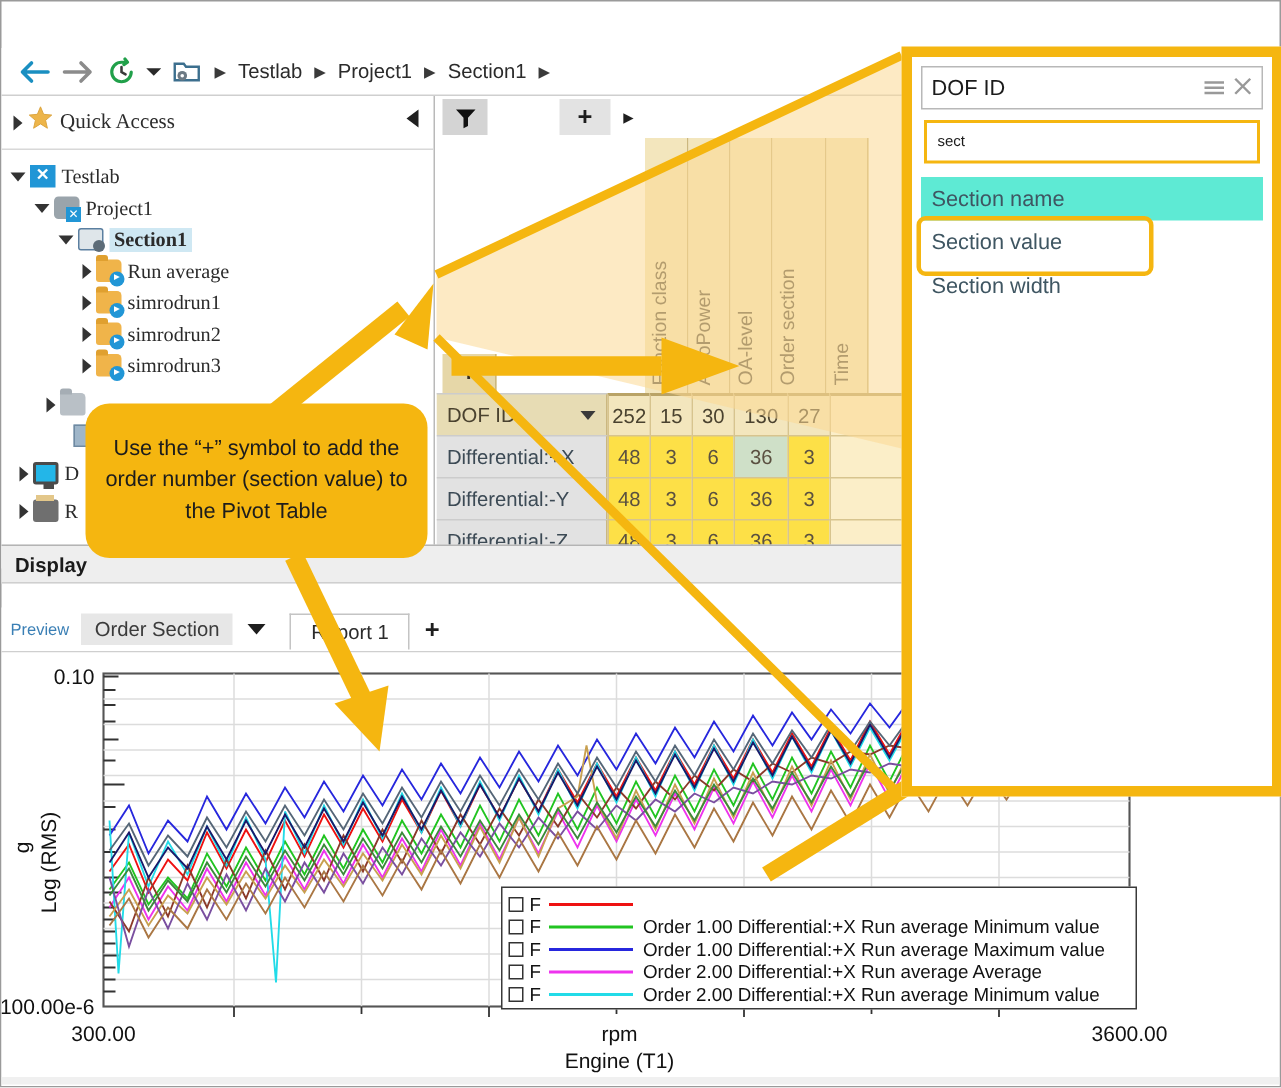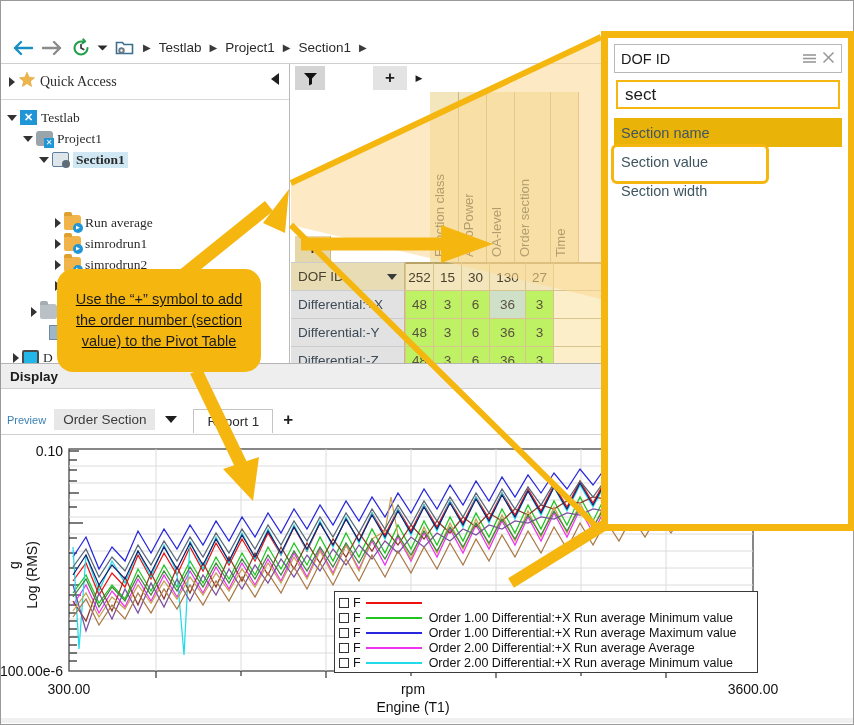--- a/index.html
+++ b/index.html
@@ -127,21 +127,21 @@
   .pv-rowlabel {
     width:114px; background:#e2e2e2; border-top:1px solid #cccccc; border-right:1px solid #cbb77f;
     font-size:13.5px; color:#3c4a55; display:flex; align-items:center; padding-left:7px; position:relative;
   }
   .pv-row.headrow .pv-rowlabel { background:#e7dcb4; color:#4a422f; }
   .pv-rowlabel .caret { position:absolute; right:7px; top:11px; width:0;height:0;
     border-left:5px solid transparent;border-right:5px solid transparent;border-top:6px solid #3a3a3a;}
   .pv-cell {
     width:28px; border-top:1px solid #d7c48e; border-left:1px solid #d7c48e;
     font-size:13.5px; color:#5a5040; display:flex; align-items:center; justify-content:center;
-    background:#bef264;
+    background:#fde047;
   }
   .pv-row.headrow .pv-cell { background:#f3e6bd; font-weight:normal; color:#4a422f; border-top:2px solid #b9a367;}
   .pv-cell.w36 { width:36px; }
   .pv-cell.hl { background:#cfe0c8; }
   .pv-tail { flex:1; background:#fbeec8; border-top:1px solid #d7c48e; border-left:1px solid #d7c48e;}
   .pv-row.headrow .pv-tail { background:#fbeec8; border-top:2px solid #b9a367; }
 
   
   .displaybar {
     position:absolute; left:0; top:362px; width:852px; height:26px;
@@ -172,45 +172,45 @@
     position:absolute; left:333px; top:590px; width:424px; height:82px;
     background:#fff; border:1.5px solid #3a3a3a; padding:3px 4px;
   }
   .leg-row { display:flex; align-items:center; height:15px; font-size:12.5px; color:#111; }
   .leg-cb { width:10px; height:10px; border:1.6px solid #333; background:#fff; margin-right:4px; flex:none; }
   .leg-f { margin-right:5px; }
   .leg-line { width:56px; height:0; border-top:2.4px solid #000; margin-right:7px; flex:none; }
 
   
   .callout {
-    position:absolute; left:56px; top:268px; width:204px; height:103px;
+    position:absolute; left:56px; top:268px; width:228px; height:103px;
     background:#f5b610; border-radius:16px; z-index:40;
-    display:flex; align-items:center; justify-content:center; text-align:center;text-decoration:underline;
+    display:flex; align-items:center; justify-content:center; text-align:center;
   }
   .callout .ctext { font-size:14.5px; color:#1c1c1c; line-height:21px; padding:0 10px; }
 
   
   .zoomframe {
     position:absolute; left:600px; top:30px; width:254px; height:500px;
     border:7px solid #f5b610; background:#fff; z-index:30;
   }
   .zf-inner { position:absolute; inset:0; background:#fff; padding:6px; }
   .zf-header {
     height:29px; border:1.5px solid #b8b8b8; background:#fff; display:flex; align-items:center;
     padding:0 6px; margin-bottom:7px;
   }
   .zf-header .ht { font-size:14.5px; color:#1b1b1b; }
   .zf-header .hicons { margin-left:auto; display:flex; align-items:center; gap:5px; color:#8a8a8a; font-size:14px;}
   .zf-search {
     height:29px; border:2px solid #f5b610; background:#fff; display:flex; align-items:center;
     padding:0 7px; margin:0 2px 9px 2px;
   }
-  .zf-search .sv { font-size:17px; color:#1b1b1b; }
+  .zf-search .sv { font-size:10px; color:#1b1b1b; }
   .zf-opt { height:29px; display:flex; align-items:center; padding-left:7px; font-size:14.5px; color:#3f5662; }
-  .zf-opt.selected { background:#eab308; }
+  .zf-opt.selected { background:#5eead4; }
   .zf-opt.boxed { position:relative;text-align:center; }
   .zf-opt.boxed::after {
     content:""; position:absolute; left:-3px; top:-3px; width:152px; height:34px;
     border:3.5px solid #f5b610; border-radius:6px;
   }
   .zf-opt .z { position:relative; z-index:2; }
 
   svg.overlay { position:absolute; left:0; top:0; width:854px; height:725px; pointer-events:none; z-index:20; }
 </style>
 </head>
@@ -278,21 +278,21 @@
       <div class="tnode" style="padding-left:22px;">
         <span class="tw-open"></span>
         <span class="ic ic-project"></span>
         <span class="lbl">Project1</span>
       </div>
       <div class="tnode sel" style="padding-left:38px;">
         <span class="tw-open"></span>
         <span class="ic ic-section"></span>
         <span class="lbl">Section1</span>
       </div>
-      <div class="tnode" style="padding-left:54px;margin-top:42px;">
+      <div class="tnode" style="padding-left:54px;">
         <span class="tw-closed"></span>
         <span class="ic ic-folder"></span>
         <span class="lbl">Run average</span>
       </div>
       <div class="tnode" style="padding-left:54px;">
         <span class="tw-closed"></span>
         <span class="ic ic-folder"></span>
         <span class="lbl">simrodrun1</span>
       </div>
       <div class="tnode" style="padding-left:54px;">

